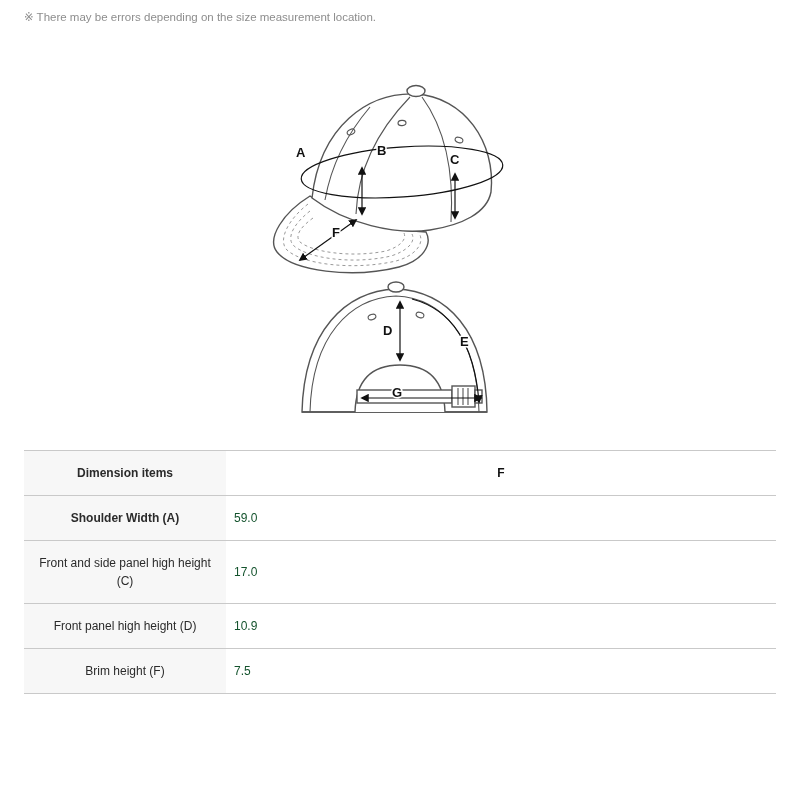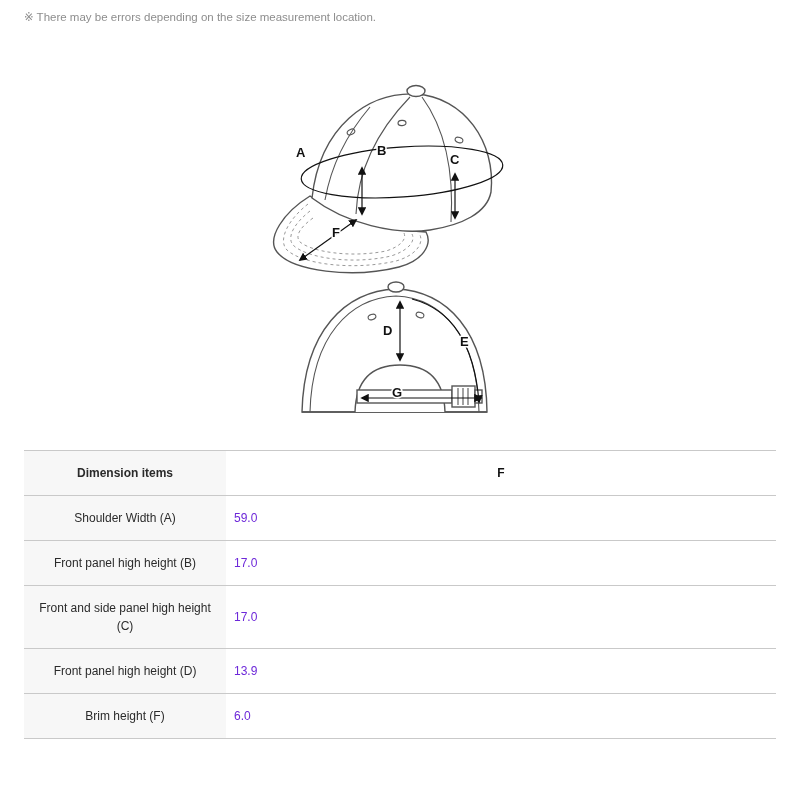--- a/index.html
+++ b/index.html
@@ -29,23 +29,23 @@
     border-collapse:collapse;table-layout:fixed;
     font-size:12px;color:#333;
   }
   .size-table th,.size-table td{
     border-top:1px solid #c9c9c9;border-bottom:1px solid #c9c9c9;
     vertical-align:middle;
     padding:13px 8px;line-height:1.5;font-weight:normal;
   }
   .size-table col.c1{width:202px;}
   .size-table .dim{background:#f7f7f7;color:#2b2b2b;}
-  .size-table .strong{font-weight:normal;}
+  .size-table .strong{font-weight:bold;}
   .size-table thead th{font-weight:bold;color:#111;}
-  .size-table .val{color:#6d28d9;}
+  .size-table .val{color:#14532d;}
 </style>
 </head>
 <body>
 
 <div class="page">
 
   <div class="note">※ There may be errors depending on the size measurement location.</div>
 
   <svg class="diagram" width="300" height="350" viewBox="0 0 300 350" aria-hidden="true">
     <defs>
@@ -122,31 +122,27 @@
         <th class="dim">Dimension items</th>
         <th>F</th>
       </tr>
     </thead>
     <tbody>
       <tr>
         <th class="dim strong">Shoulder Width (A)</th>
         <td class="val">59.0</td>
       </tr>
       <tr>
-        <th class="dim strong">Front panel high height (B)</th>
-        <td class="val">17.0</td>
-      </tr>
-      <tr>
         <th class="dim">Front and side panel high height (C)</th>
         <td class="val">17.0</td>
       </tr>
       <tr>
         <th class="dim">Front panel high height (D)</th>
-        <td class="val">13.9</td>
+        <td class="val">10.9</td>
       </tr>
       <tr>
         <th class="dim">Brim height (F)</th>
-        <td class="val">6.0</td>
+        <td class="val">7.5</td>
       </tr>
     </tbody>
   </table>
 
 </div>
 
 </body></html>

